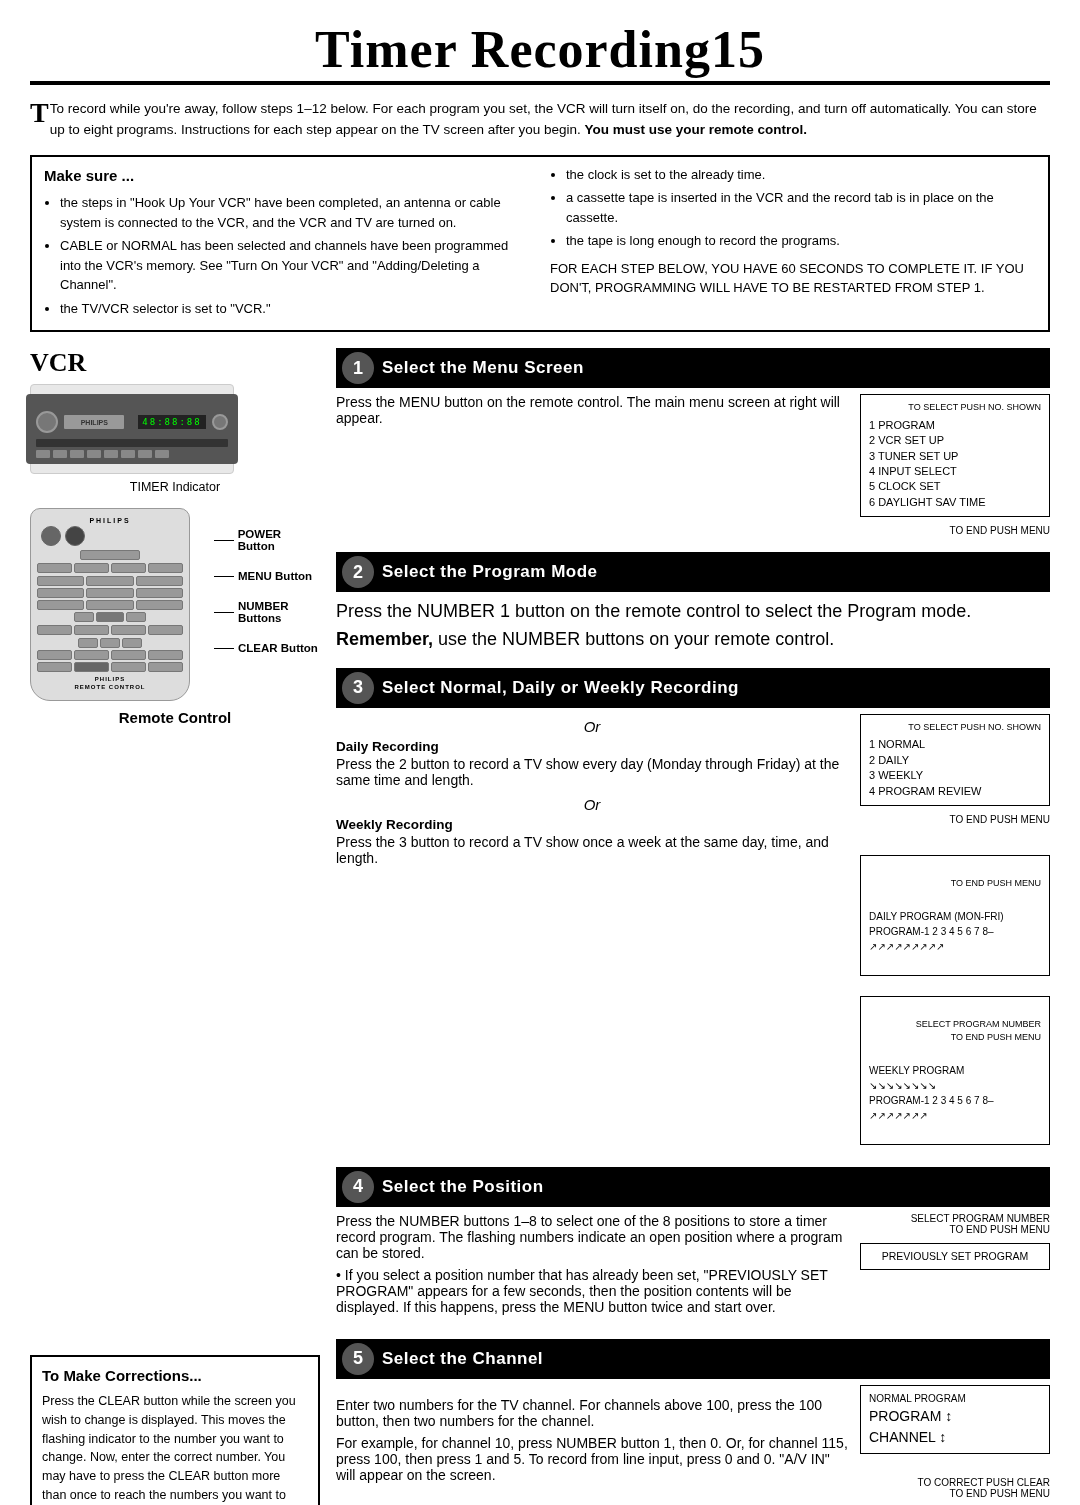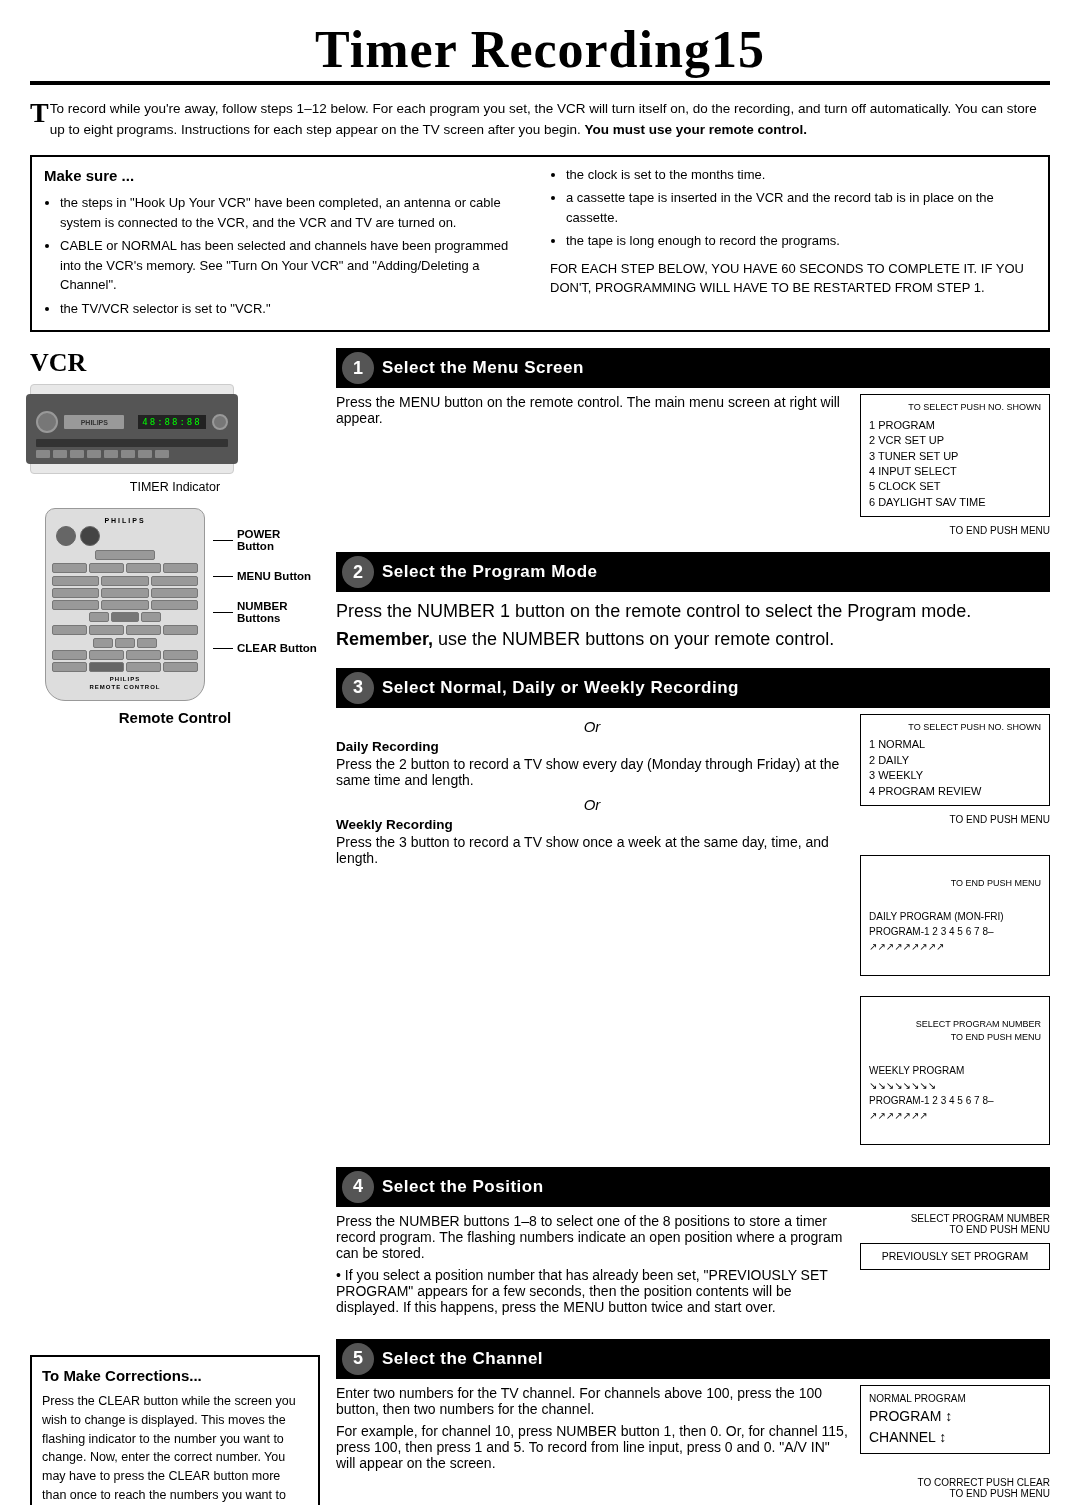--- a/index.html
+++ b/index.html
@@ -308,24 +308,23 @@
       width: 290px;
       flex-shrink: 0;
     }
     .bottom-right {
       flex: 1;
     }
 
     
     .remote-with-labels {
       display: flex;
-      gap: 0;
+      gap: 16px;
       align-items: flex-start;
       margin-top: 4px;
-      margin-left: 15px;
     }
     .remote-labels-right {
       display: flex;
       flex-direction: column;
       justify-content: space-around;
       font-size: 11.5px;
       font-weight: bold;
       margin-left: 8px;
       margin-top: 20px;
     }
@@ -379,21 +378,21 @@
   <div class="make-sure-col">
     <div class="make-sure-title">Make sure ...</div>
     <ul>
       <li>the steps in "Hook Up Your VCR" have been completed, an antenna or cable system is connected to the VCR, and the VCR and TV are turned on.</li>
       <li>CABLE or NORMAL has been selected and channels have been programmed into the VCR's memory. See "Turn On Your VCR" and "Adding/Deleting a Channel".</li>
       <li>the TV/VCR selector is set to "VCR."</li>
     </ul>
   </div>
   <div class="make-sure-col">
     <ul>
-      <li>the clock is set to the months time.</li>
+      <li>the clock is set to the already time.</li>
       <li>a cassette tape is inserted in the VCR and the record tab is in place on the cassette.</li>
       <li>the tape is long enough to record the programs.</li>
     </ul>
     <div class="caps-block">FOR EACH STEP BELOW, YOU HAVE 60 SECONDS TO COMPLETE IT. IF YOU DON'T, PROGRAMMING WILL HAVE TO BE RESTARTED FROM STEP 1.</div>
   </div>
 </div>
 
 <div class="main-layout">
 
   <div class="left-col">
@@ -647,21 +646,21 @@
   </div>
 
   <div class="bottom-right">
     <div class="step-section">
       <div class="step-header">
         <div class="step-number-circle">5</div>
         <span class="step-title">Select the Channel</span>
       </div>
       <div class="step-side">
         <div class="step-text">
-          <p style="margin-bottom:6px;">Enter two numbers for the TV channel. For channels above 100, press the 100 button, then two numbers for the channel.</p>
+          <p style="margin-bottom:6px;margin-top:12px;">Enter two numbers for the TV channel. For channels above 100, press the 100 button, then two numbers for the channel.</p>
           <p>For example, for channel 10, press NUMBER button 1, then 0. Or, for channel 115, press 100, then press 1 and 5. To record from line input, press 0 and 0. "A/V IN" will appear on the screen.</p>
         </div>
         <div class="step-screen">
           <div class="channel-screen">
             <div style="font-size:10px;">NORMAL PROGRAM</div>
             <div style="font-size:14px; white-space:pre-line;">PROGRAM  ↕
 CHANNEL  ↕</div>
           </div>
           <div class="screen-end-label" style="white-space:pre-line;">TO CORRECT PUSH CLEAR
 TO END PUSH MENU</div>

